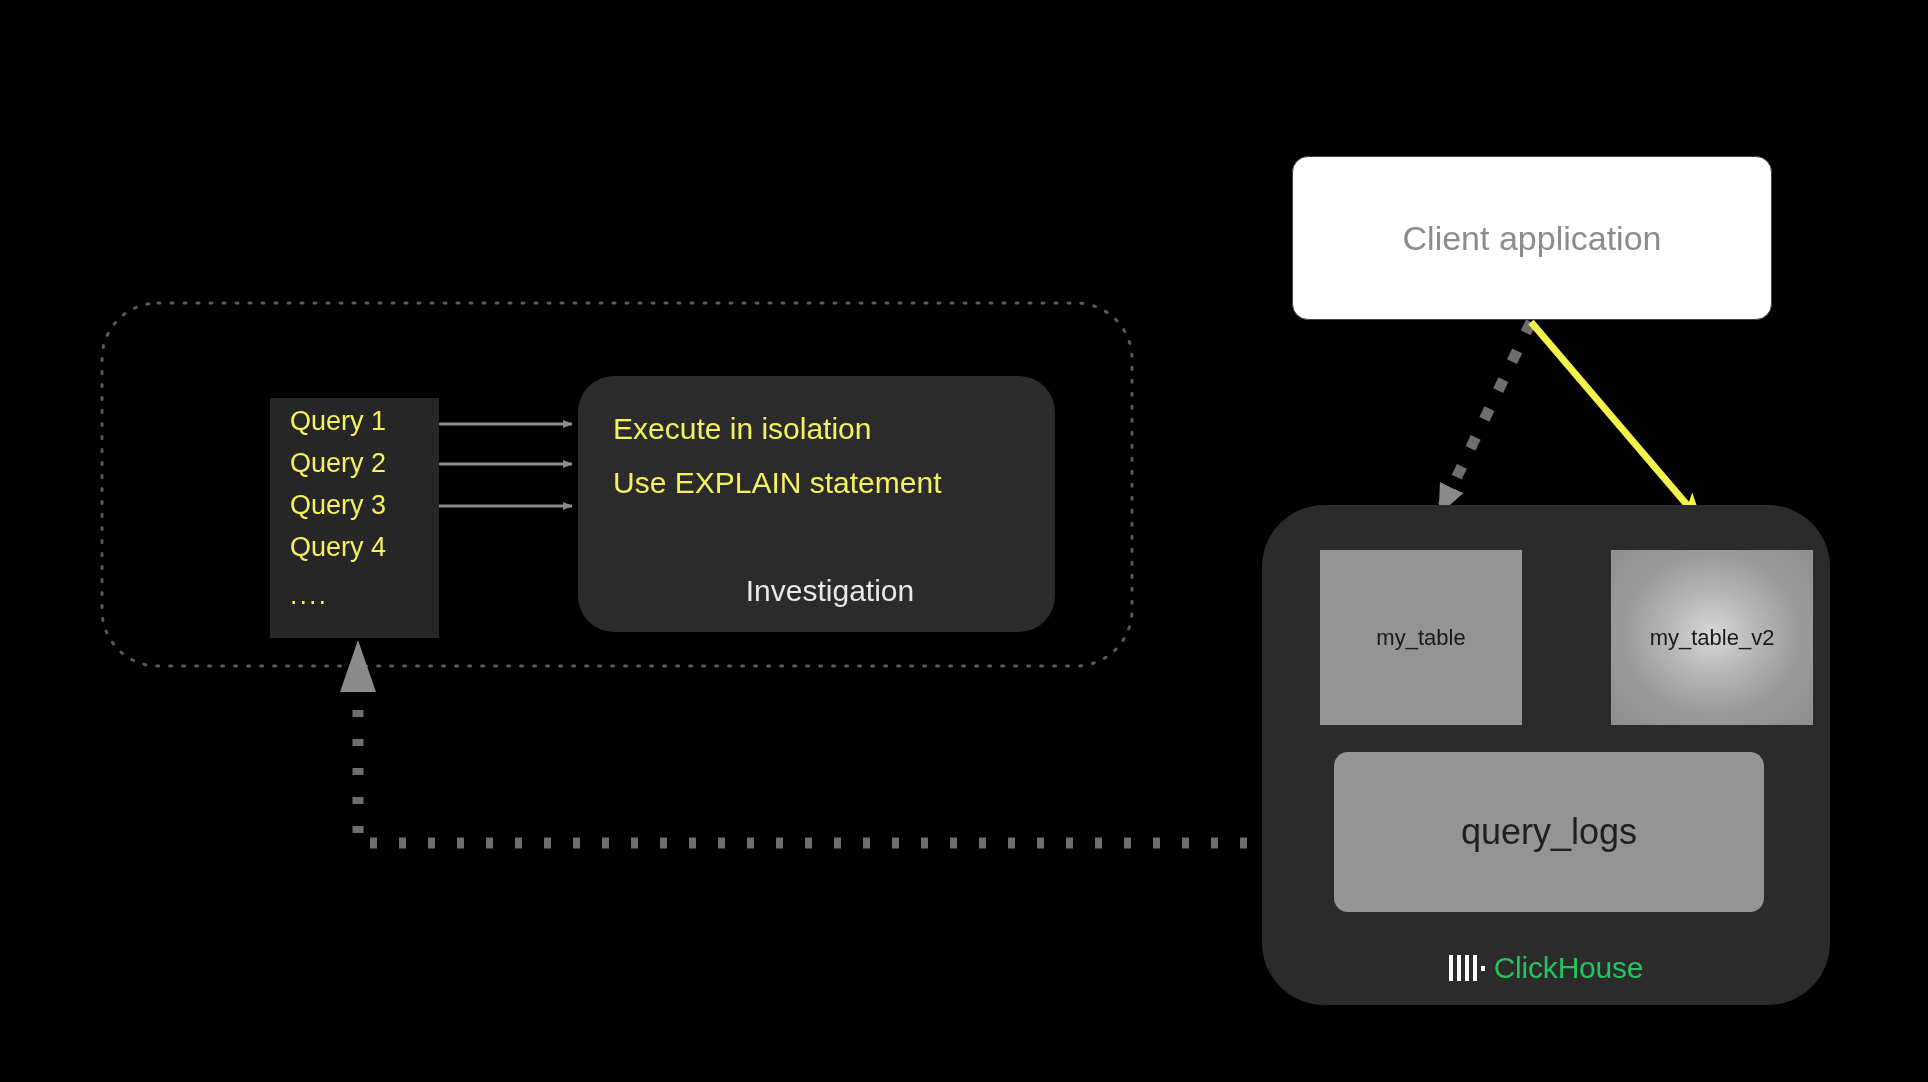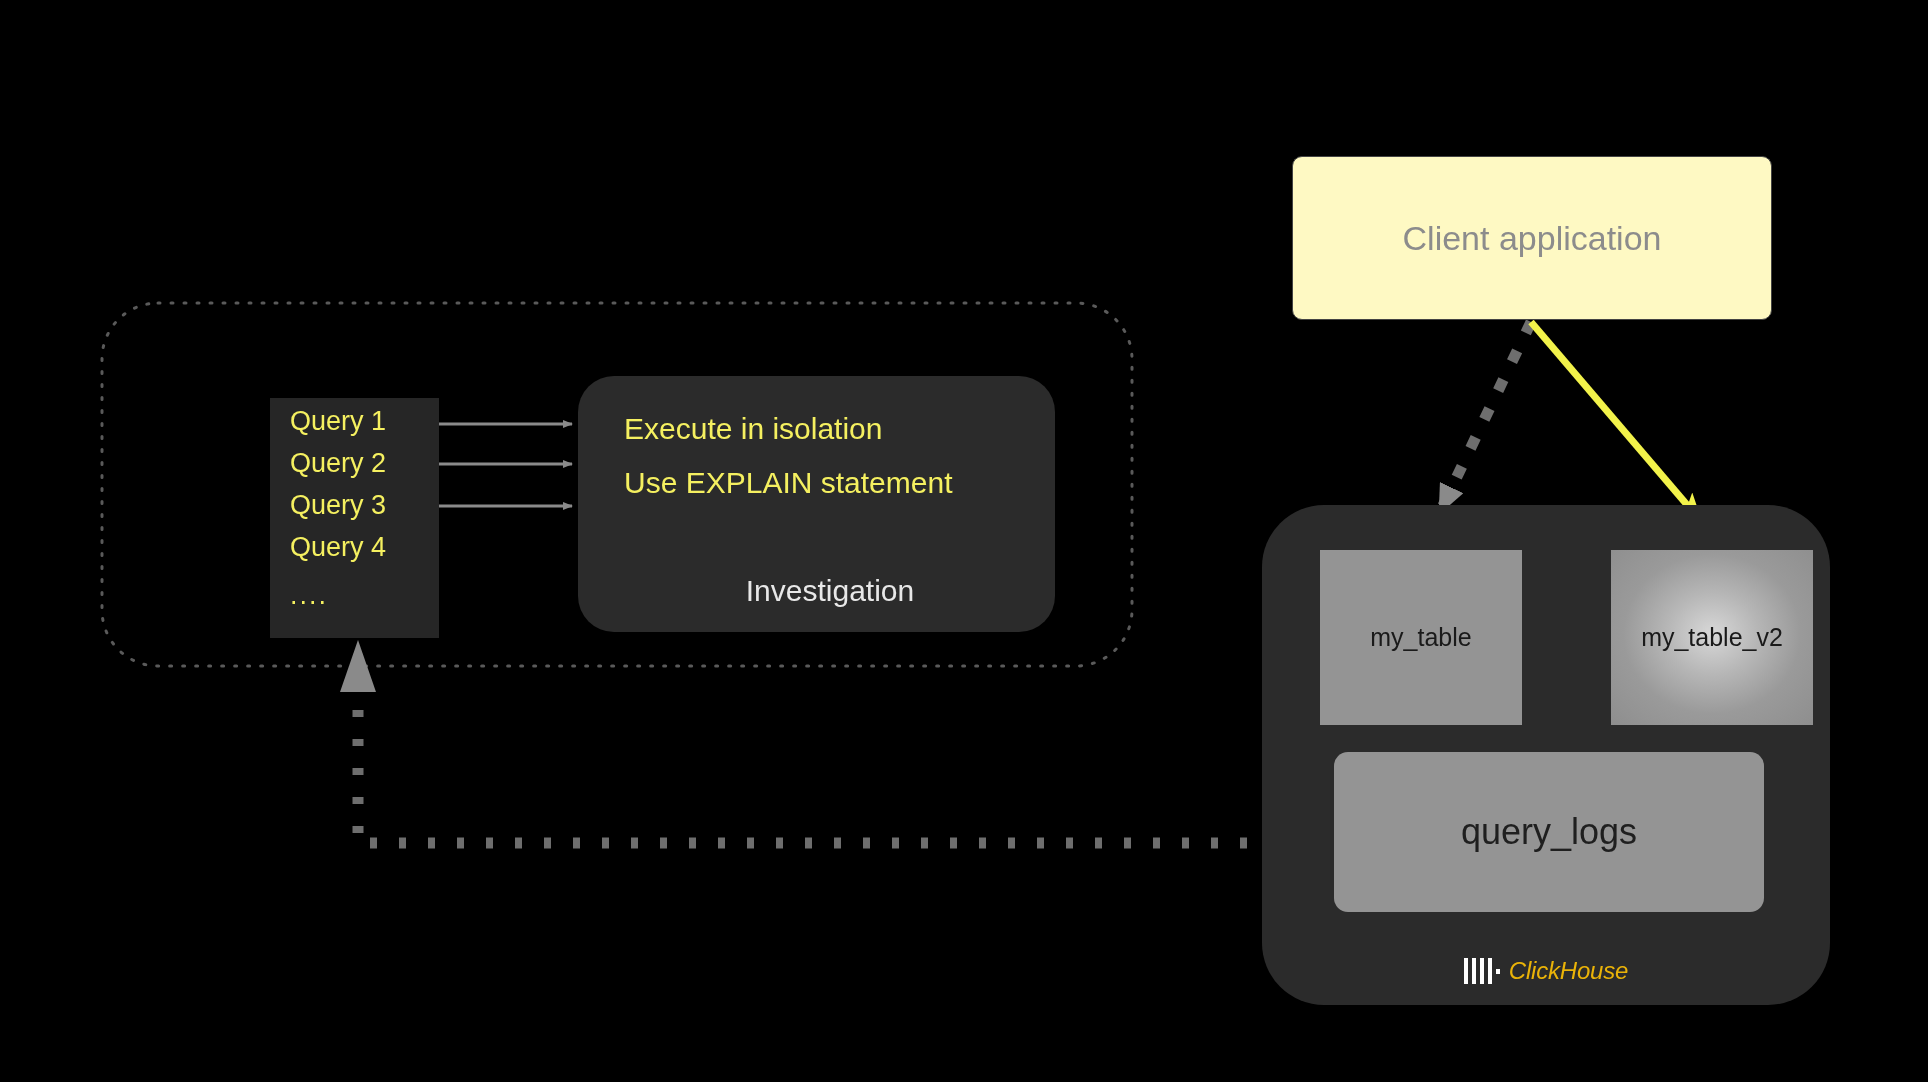--- a/index.html
+++ b/index.html
@@ -57,21 +57,21 @@
   
   #investigation-box {
     position: absolute;
     left: 578px;
     top: 376px;
     width: 477px;
     height: 256px;
     background: #2b2b2b;
     border-radius: 36px;
     box-sizing: border-box;
-    padding: 34px 0 0 46px;
+    padding: 34px 0 0 35px;
   }
   .inv-line {
     color: #f5f060;
     font-size: 30px;
     line-height: 38px;
     white-space: nowrap;
   }
   .inv-gap { height: 16px; }
   #investigation-title {
     position: absolute;
@@ -84,23 +84,23 @@
     margin-left: 27px;
   }
 
   
   #client-application-box {
     position: absolute;
     left: 1292px;
     top: 156px;
     width: 480px;
     height: 164px;
-    background: #fef9c3;
+    background: #ffffff;
     border: 1px solid #444;
-    border-radius: 10px;
+    border-radius: 16px;
     box-sizing: border-box;
     display: flex;
     align-items: center;
     justify-content: center;
   }
   #client-application-label {
     color: #8c8c8c;
     font-size: 34px;
   }
 
@@ -117,21 +117,21 @@
   }
   .table-box {
     position: absolute;
     width: 202px;
     height: 175px;
     background: #949494;
     display: flex;
     align-items: center;
     justify-content: center;
     color: #1a1a1a;
-    font-size: 25px;
+    font-size: 22px;
   }
   #table-my-table {
     left: 58px;
     top: 45px;
   }
   #table-my-table-v2 {
     left: 349px;
     top: 45px;
     background: radial-gradient(ellipse at 50% 48%, #d8d8d8 0%, #b6b6b6 32%, #9a9a9a 62%, #8e8e8e 100%);
   }
@@ -172,24 +172,23 @@
     height: 26px;
     background: #ffffff;
   }
   #clickhouse-logo-mark .dot {
     width: 4px;
     height: 5px;
     background: #ffffff;
     margin-bottom: 10px;
   }
   #clickhouse-logo-text {
-    color: #eab308;
-    font-size: 24px;
+    color: #22c55e;
+    font-size: 30px;
     letter-spacing: -0.2px;
-    font-style: italic;
   }
 </style>
 </head>
 <body>
 
 <div id="stage">
 
   <svg id="vector-layer" viewBox="0 0 1928 1082" width="1928" height="1082">
     <defs>
       <marker id="arrowhead-grey" markerWidth="10" markerHeight="8" refX="9" refY="4" orient="auto" markerUnits="userSpaceOnUse">

